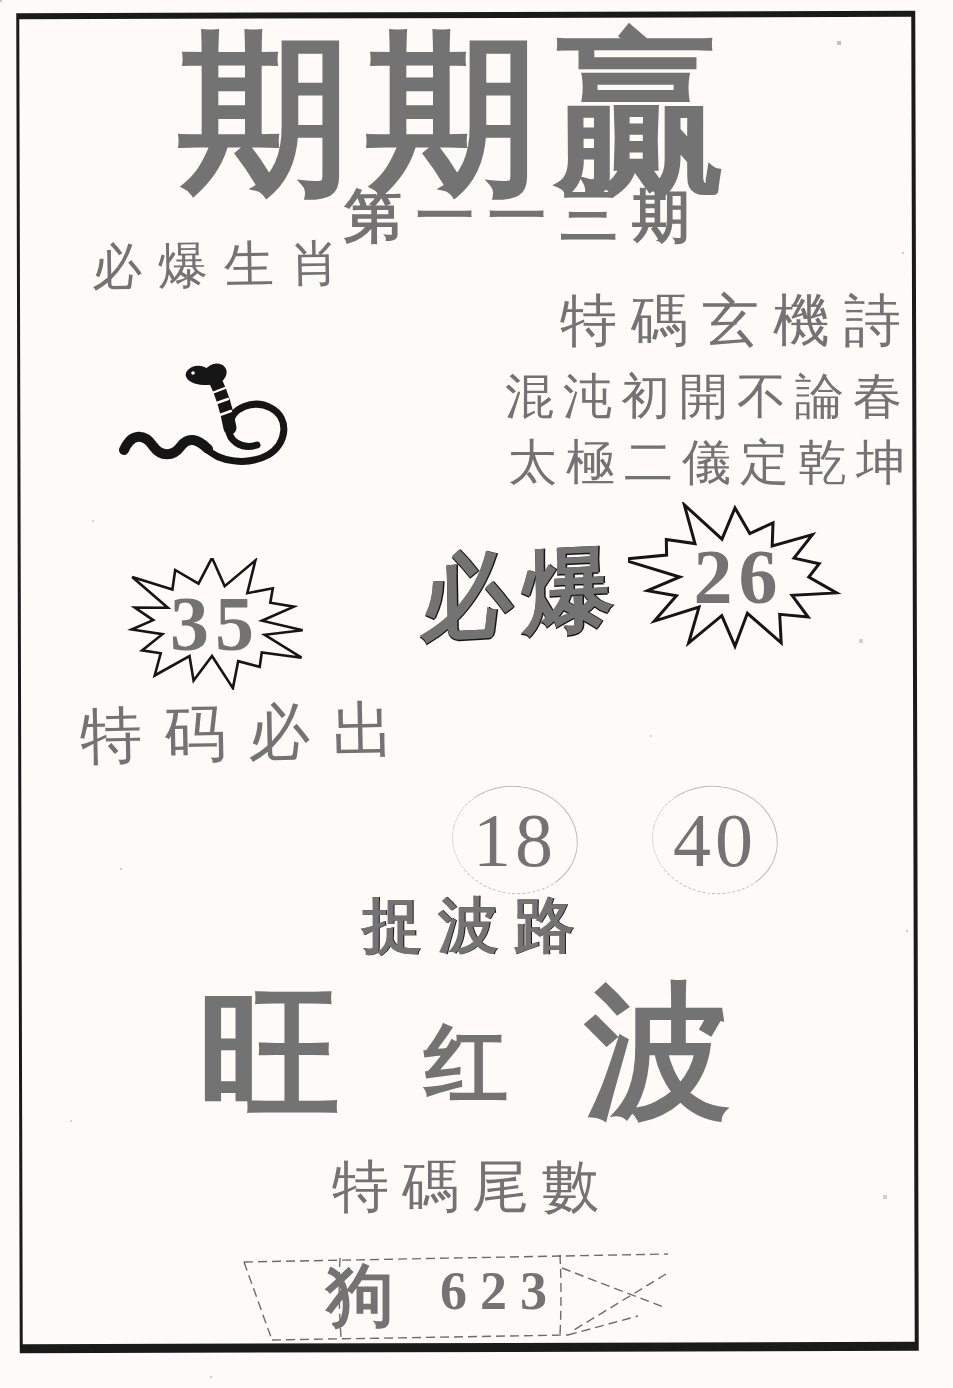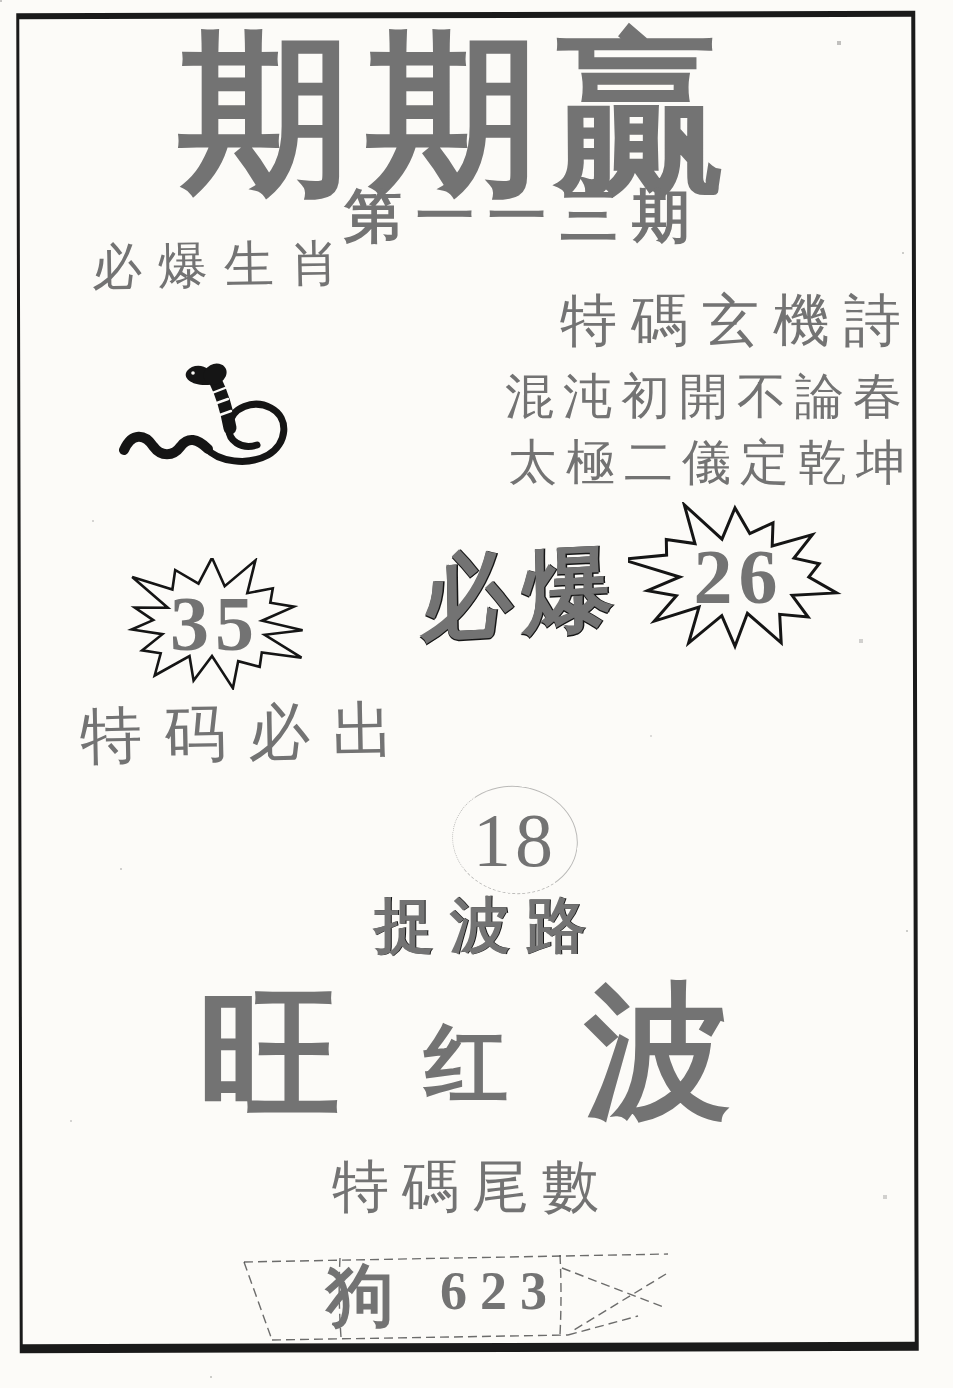--- a/index.html
+++ b/index.html
@@ -86,21 +86,20 @@
     border-left-style:dotted;border-bottom-style:dashed;
   }
   .circnum span{font-size:76px;letter-spacing:4px;}
   .cn-0{left:252px;}
   .cn-1{left:452px;}
   .cn-2{left:652px;}
   .wave-header{
     left:362px;top:896px;
     font-size:60px;font-weight:800;letter-spacing:16px;
     text-shadow:1px 0 0 #161616;
-    margin-left:12px;
   }
   .wave-big1{left:198px;top:984px;font-size:144px;font-weight:700;}
   .wave-small{left:424px;top:1022px;font-size:84px;font-weight:600;}
   .wave-big2{left:585px;top:980px;font-size:146px;font-weight:700;}
   .tail-header{
     left:332px;top:1158px;
     font-size:57px;letter-spacing:13px;text-align:right;
   }
   .ribbon{position:absolute;left:238px;top:1246px;width:440px;height:102px;}
   .tail-zodiac{left:326px;top:1262px;font-size:68px;font-weight:600;}
@@ -167,20 +166,23 @@
       <polygon id="star35" fill="#fcfbf8" stroke="#151515" stroke-width="2.6" stroke-linejoin="miter" points="100.0,-0.2 112.7,28.2 143.4,2.4 135.3,35.2 160.8,30.3 158.3,44.7 181.9,48.6 150.0,62.7 190.6,72.2 152.7,76.8 189.5,99.7 149.8,94.4 147.7,108.8 126.2,103.2 120.9,130.1 100.0,98.0 81.6,122.6 77.5,98.0 42.7,117.5 48.7,95.3 30.1,92.4 50.4,76.2 19.7,71.5 41.2,62.1 22.8,49.6 55.8,49.8 20.2,19.1 60.4,31.5 63.2,12.0 86.5,25.6"></polygon>
     </svg>
     <div class="burst-num">35</div>
   </div>
 
   <div class="t special-header">特码必出</div>
 
   <div class="circnum cn-1">
     <span>18</span>
   </div>
+  <div class="circnum cn-2">
+    <span>40</span>
+  </div>
 
   <div class="t wave-header">捉波路</div>
   <div class="t wave-big1">旺</div>
   <div class="t wave-small">红</div>
   <div class="t wave-big2">波</div>
 
   <div class="t tail-header">特碼尾數</div>
 
   <div class="ribbon">
     <svg viewBox="0 0 440 102" xmlns="http://www.w3.org/2000/svg">

